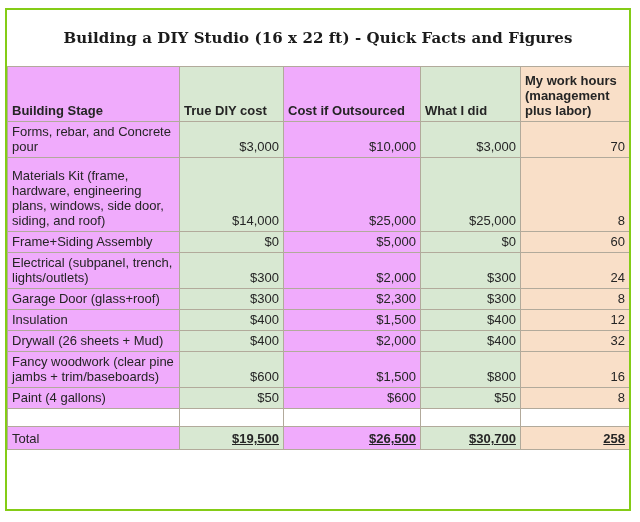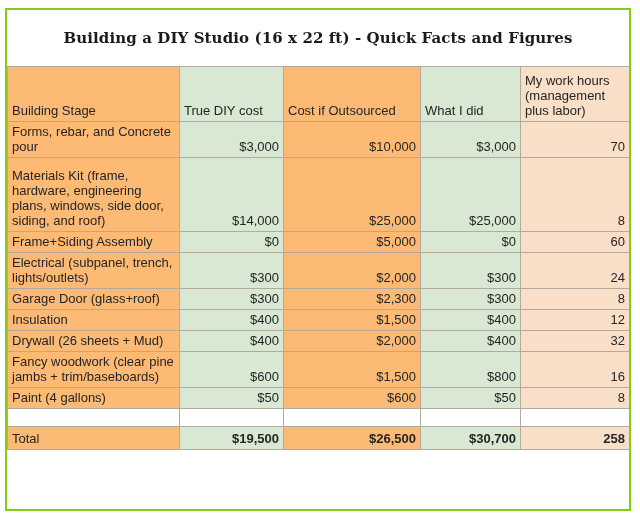--- a/index.html
+++ b/index.html
@@ -32,33 +32,33 @@
   }
   .facts td, .facts th {
     border:1px solid #b2aa9b;
     padding:2px 4px 3px 4px;
     vertical-align:bottom;
     overflow:hidden;
     font-weight:normal;
     text-align:left;
     word-wrap:break-word;
   }
-  .facts th { font-weight:normal; }
+  .facts th { font-weight:bold; }
   .num { text-align:right !important; }
-  .c-yellow { background:#fdba74; }
+  .c-yellow { background:#f0abfc; }
   .c-green  { background:#d8e8d2;margin-top:16px; }
   .c-peach  { background:#f9dfc8; }
   .c-white  { background:#ffffff; }
   tr.hdr   { height:55px; }
   tr.h1    { height:20px; }
   tr.h2    { height:34px; }
   tr.h5    { height:74px; }
   tr.spacer{ height:18px; }
   tr.total { height:23px; }
-  tr.total td.val { font-weight:bold; }
+  tr.total td.val { font-weight:bold;text-decoration:underline; }
 </style>
 </head>
 <body>
 
 <div class="frame">
   <div class="title">Building a DIY Studio (16 x 22 ft) - Quick Facts and Figures</div>
 
   <table class="facts">
     <colgroup>
       <col style="width:172px">

